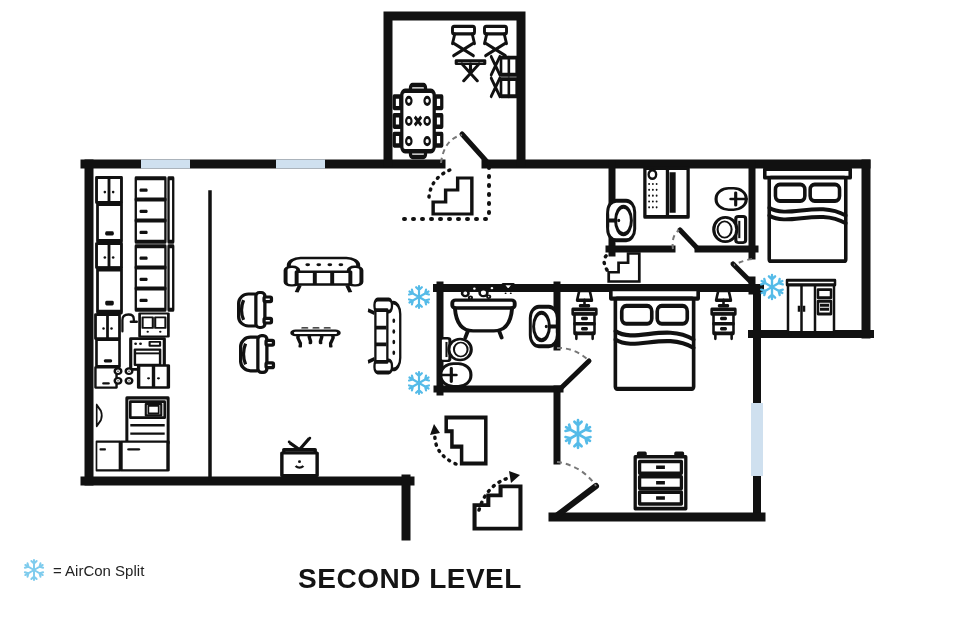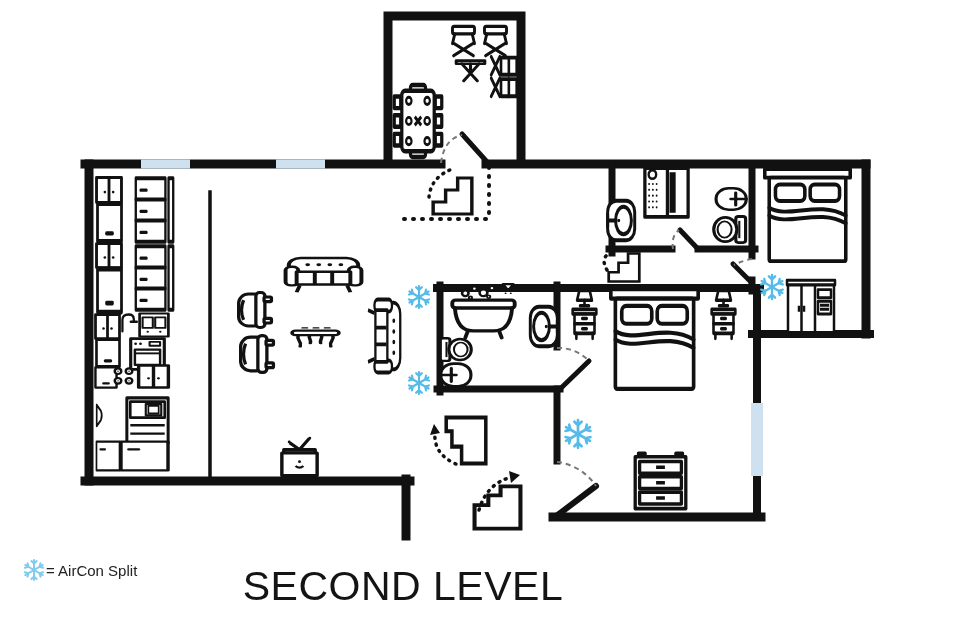--- a/index.html
+++ b/index.html
@@ -2,24 +2,24 @@
 <html style="--aircon-blue: #55bbe8; --window-blue: #cfe0ef;"><head>
 <meta charset="utf-8">
 <style>
   html,body{margin:0;padding:0;background:#fff;}
   .stage{position:relative;width:960px;height:640px;background:#fff;overflow:hidden;
          font-family:"Liberation Sans",sans-serif;}
   #plan{position:absolute;left:0;top:0;}
   symbol{overflow:visible;}
   .window{fill:var(--window-blue,#cfe0ef);}
   .sf{stroke:var(--aircon-blue,#55bbe8);fill:none;stroke-linecap:round;}
-  .legend{position:absolute;left:22px;top:558px;display:flex;align-items:center;
+  .legend{position:absolute;left:22px;top:558px;display:flex;align-items:center;gap:7px;
           color:#222;font-size:15px;}
-  .title{position:absolute;left:103px;top:563px;width:600px;text-align:center;
-         font-size:41px;font-weight:normal;color:#141414;letter-spacing:0.5px;}
+  .title{position:absolute;left:110px;top:563px;width:600px;text-align:center;
+         font-size:28px;font-weight:bold;color:#141414;letter-spacing:0.5px;}
 </style>
 </head>
 <body>
 
 <div class="stage">
 
 <svg id="plan" width="960" height="640" viewBox="0 0 960 640" xmlns="http://www.w3.org/2000/svg">
 
   <defs>
 

